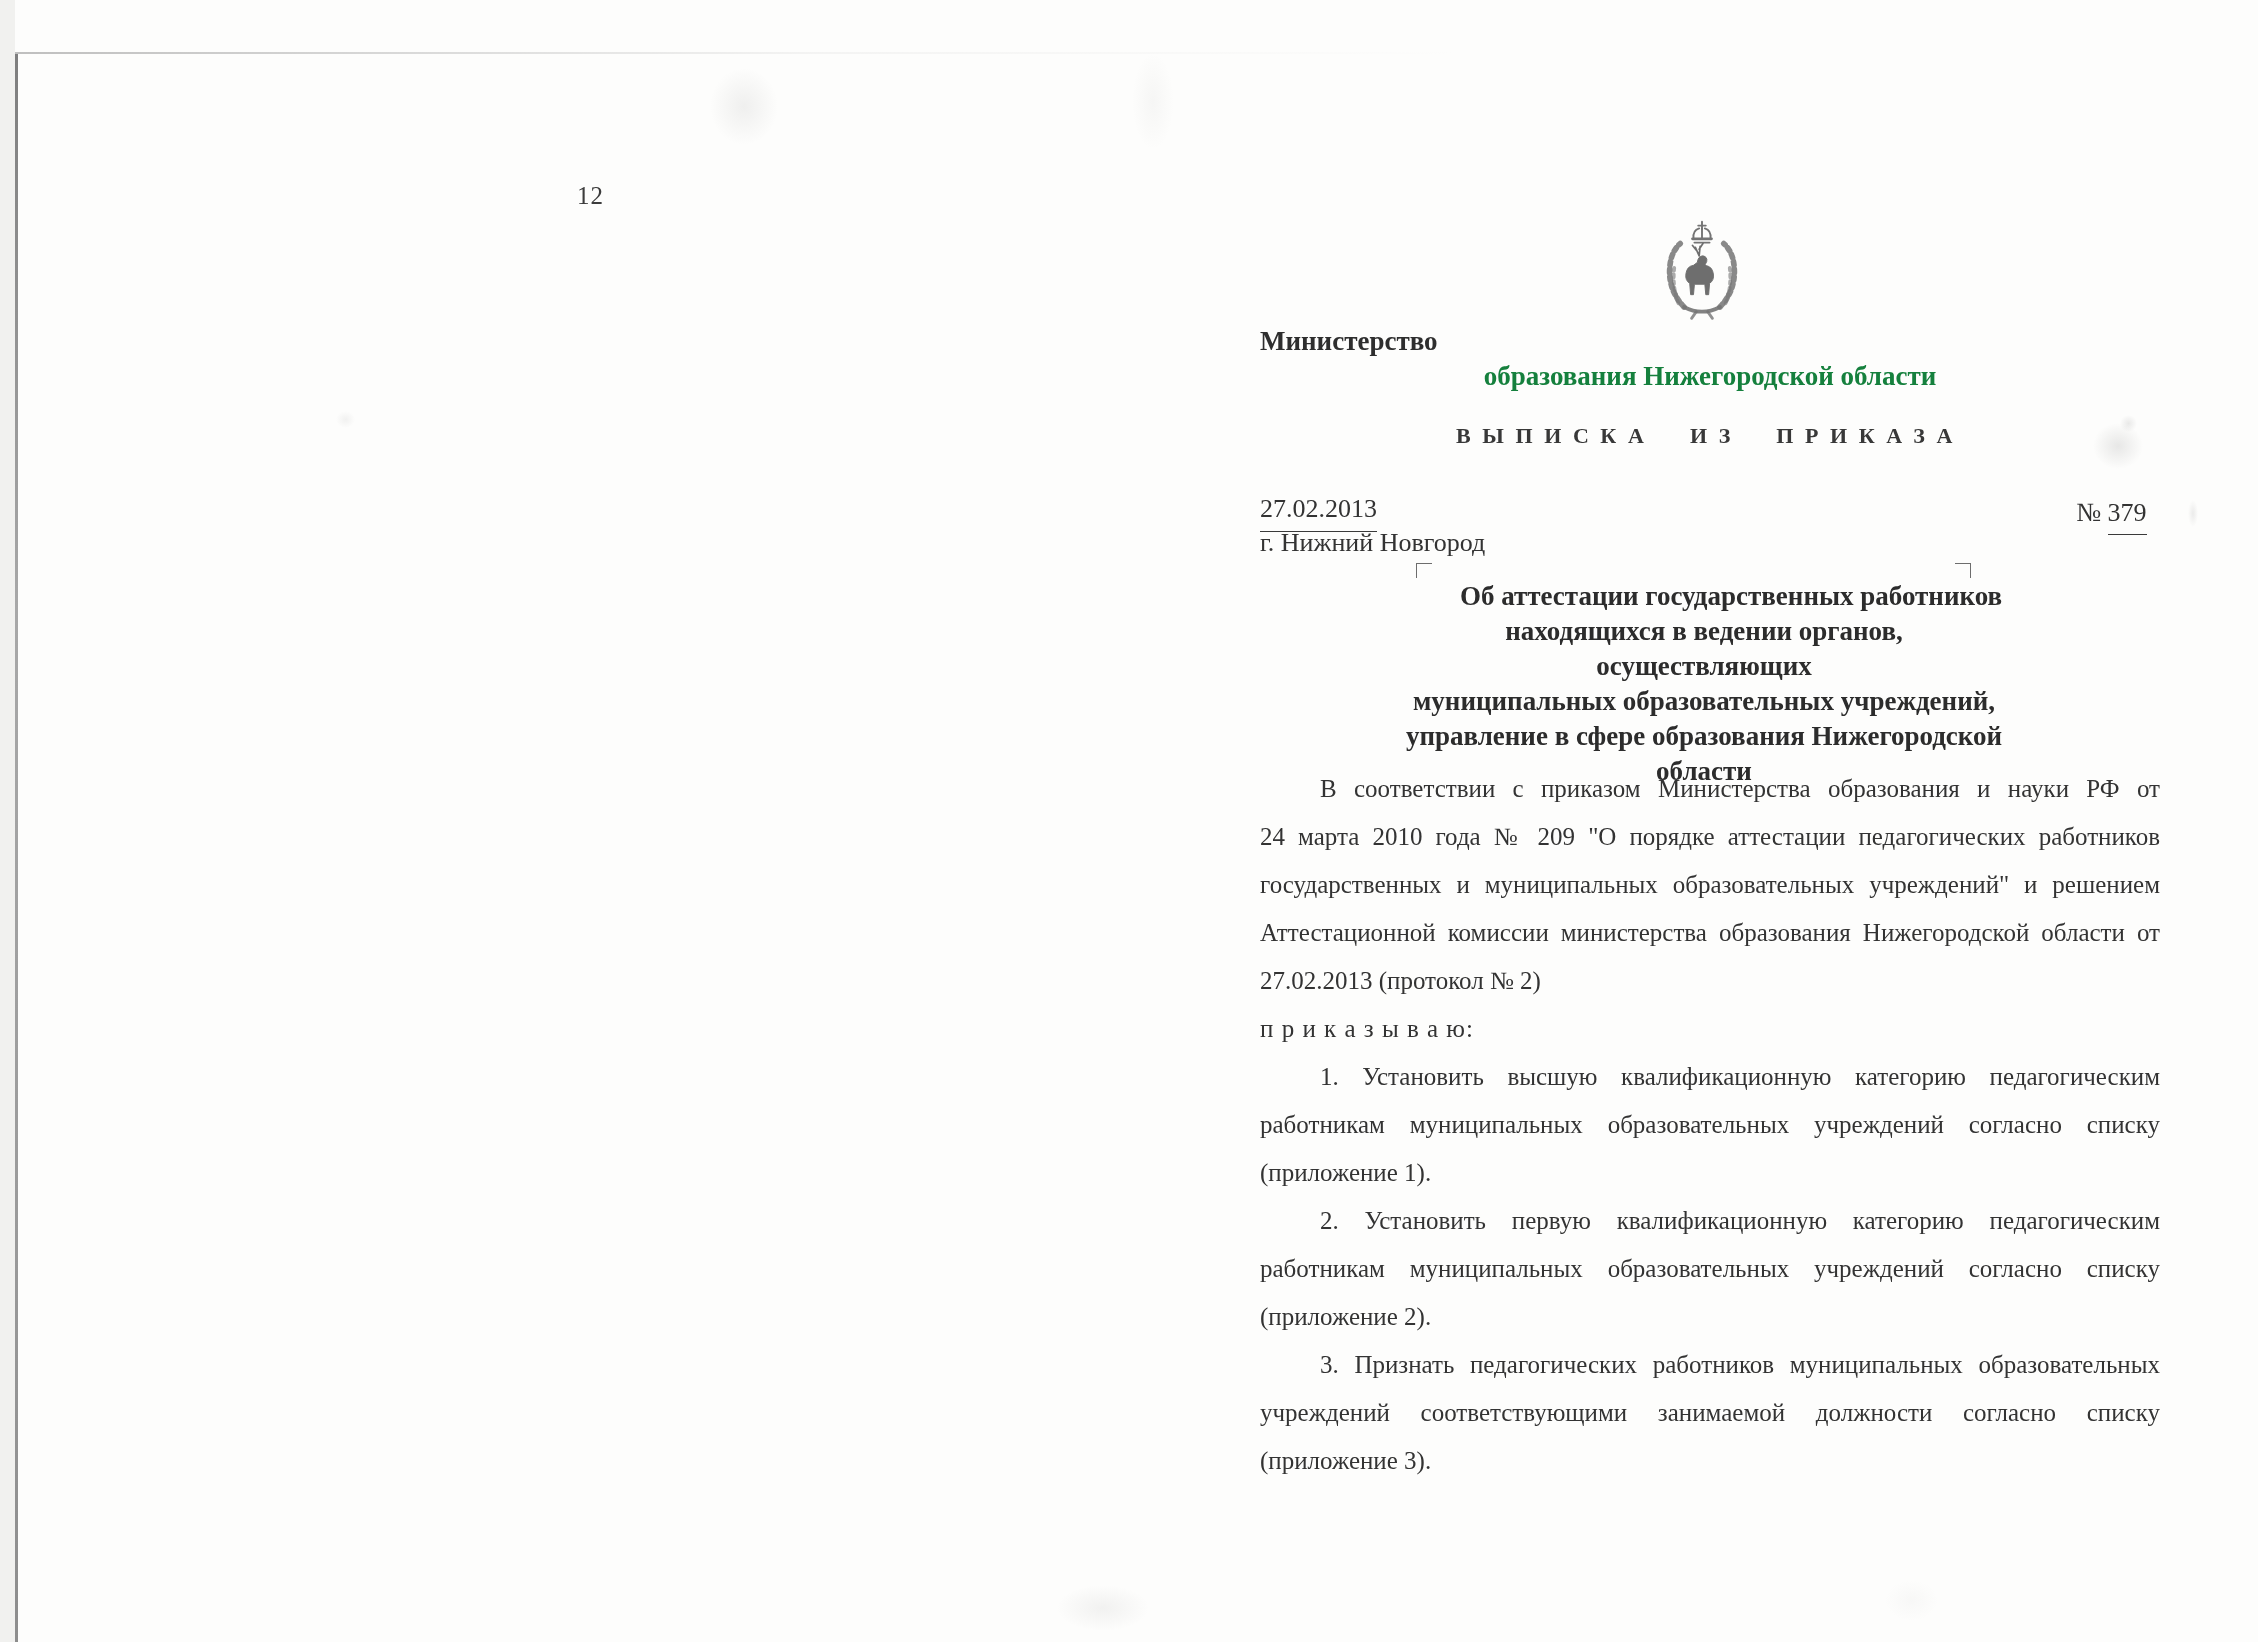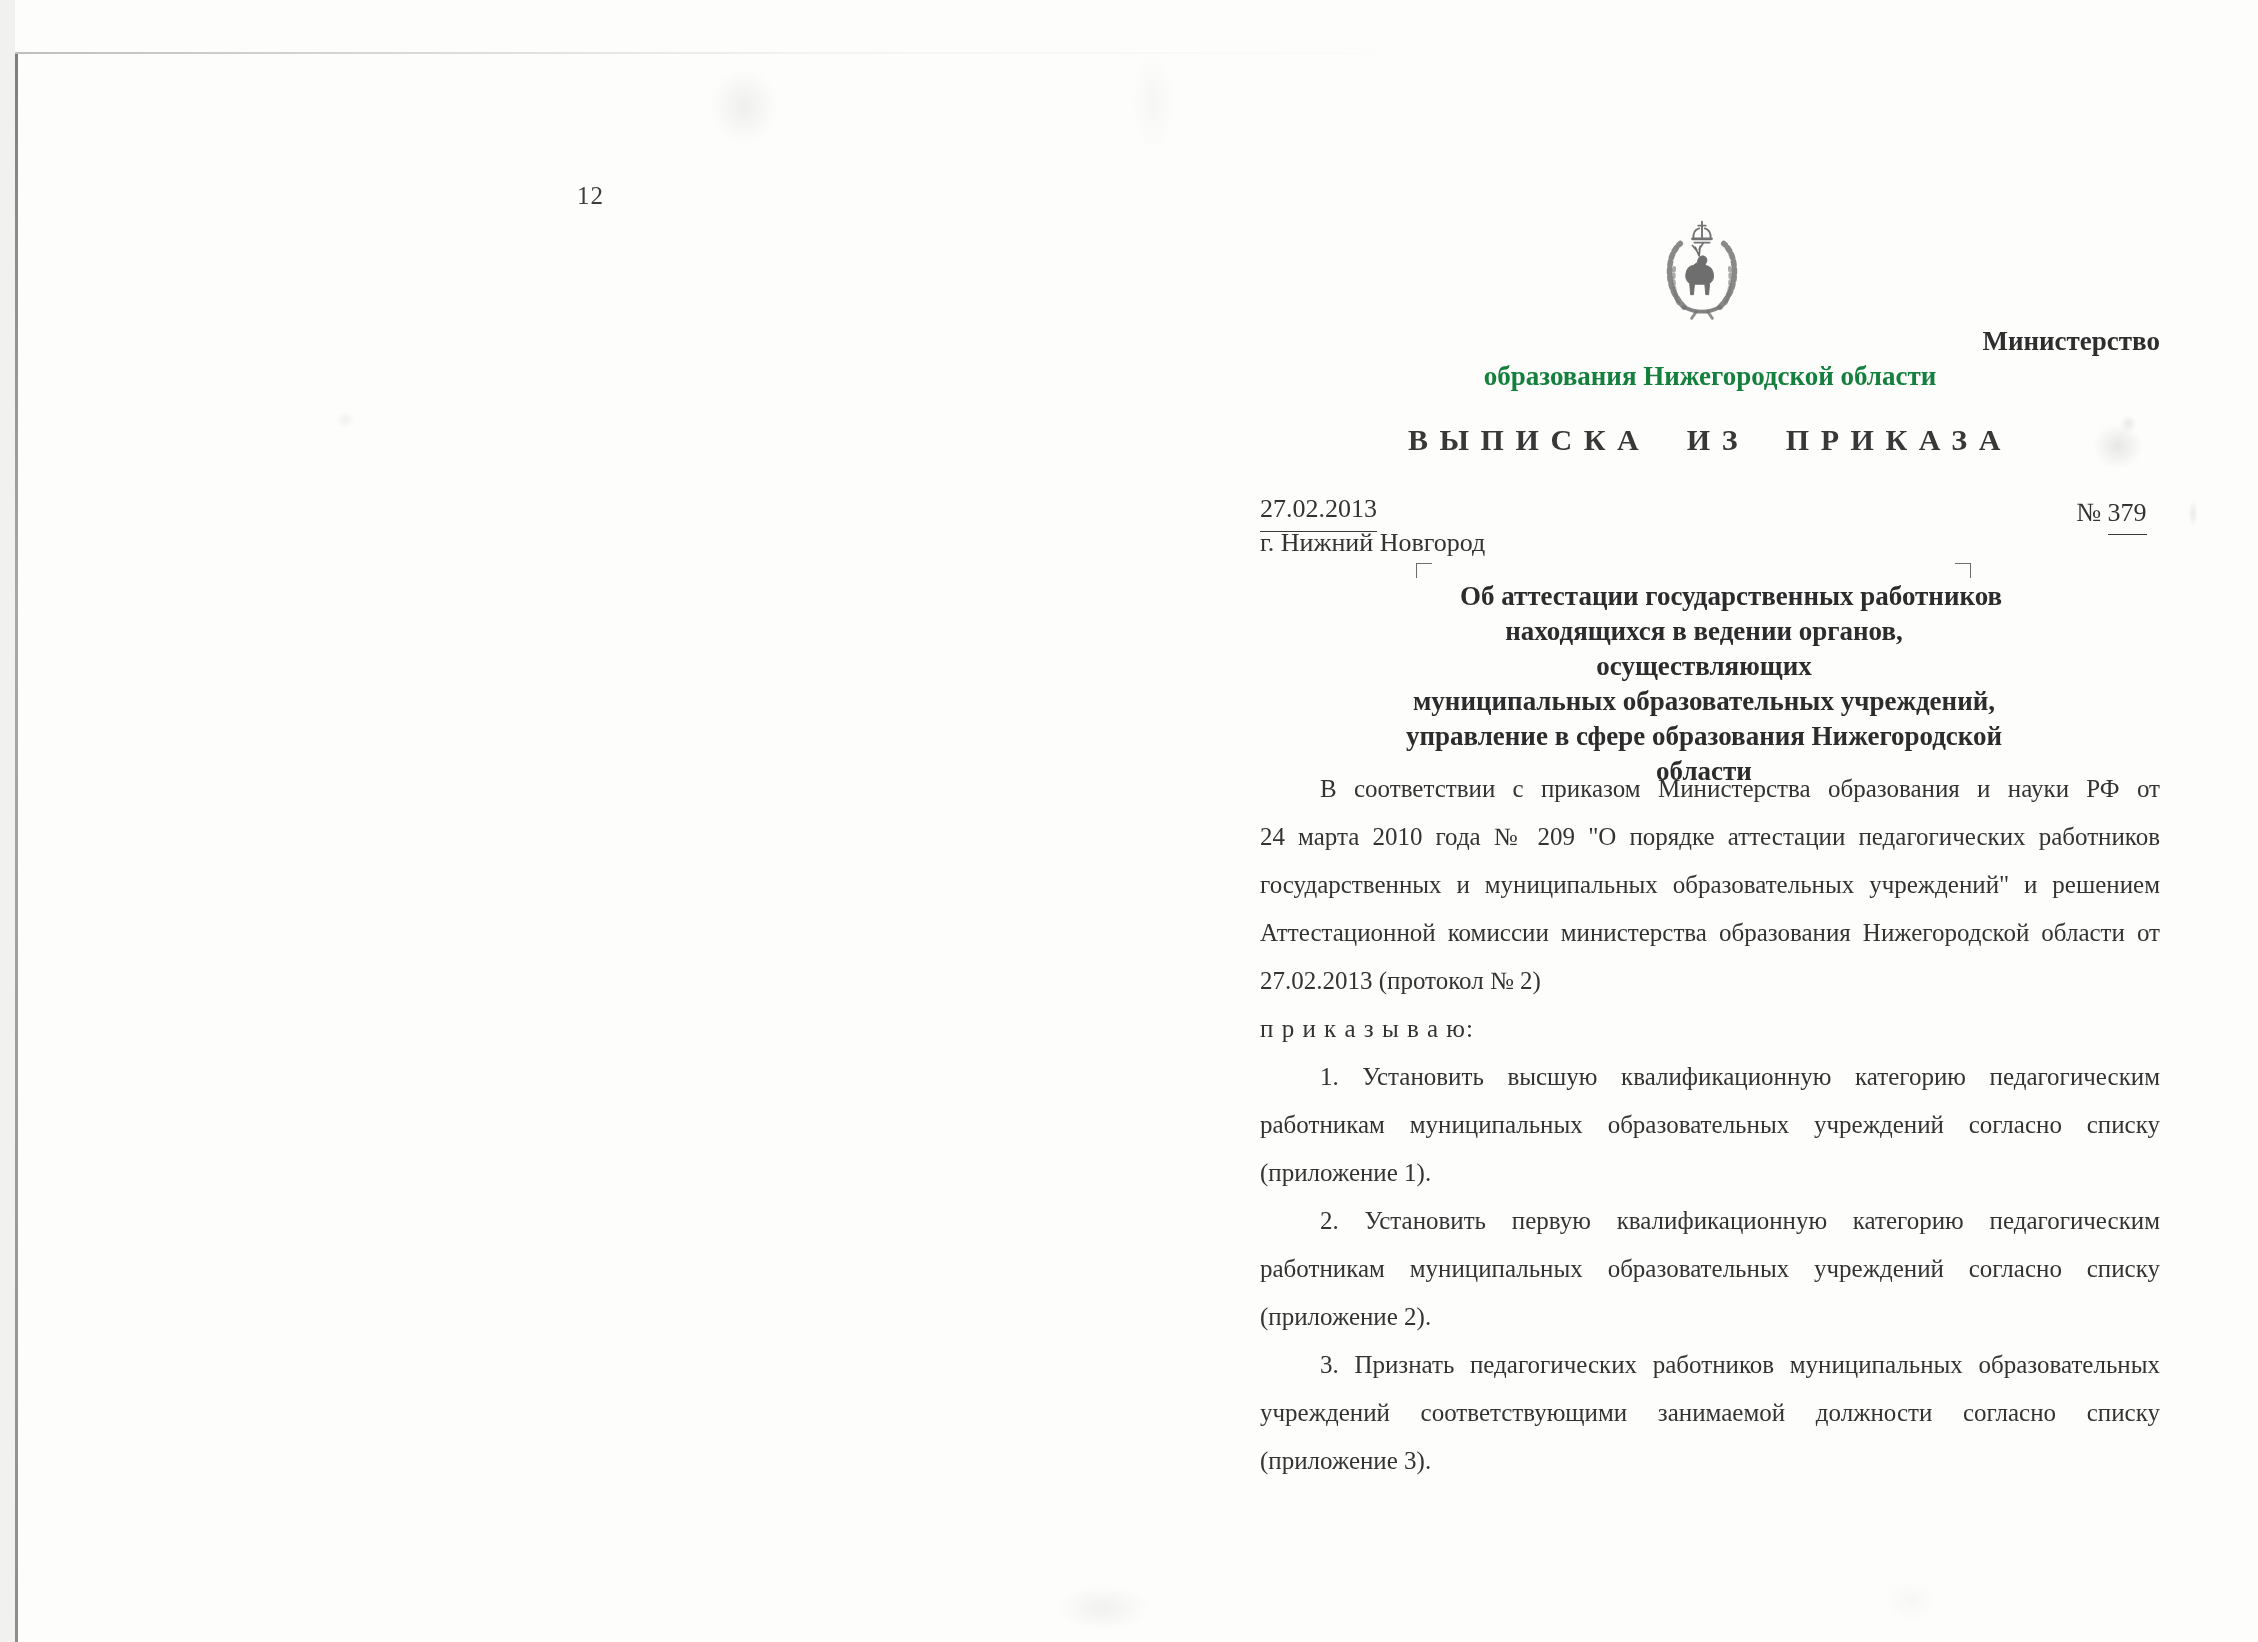--- a/index.html
+++ b/index.html
@@ -25,26 +25,26 @@
   .s3{left:2188px;top:500px;width:9.7px;height:27px;opacity:.45;border-radius:40%;}
   .s4{left:1057px;top:1585px;width:92px;height:46px;opacity:.30;}
   .s5{left:336px;top:411px;width:19.3px;height:17.4px;opacity:.30;}
   .s6{left:1132px;top:53px;width:42px;height:97px;opacity:.18;}
   .s7{left:1885px;top:1580px;width:53px;height:41px;opacity:.14;}
 
   .pgnum{position:absolute;left:577px;top:182px;font-size:25px;color:#3c3c3c;letter-spacing:1px;}
 
   
   .emblem{position:absolute;left:1653px;top:218px;width:98px;height:106px;}
-  .min1{position:absolute;left:1260px;top:326px;width:900px;text-align:right;
+  .min1{position:absolute;left:1260px;top:326px;width:900px;text-align:left;
         font-size:27px;font-weight:bold;color:#2e2e2e;}
   .min2{position:absolute;left:1260px;top:361px;width:900px;text-align:center;
         font-size:27px;font-weight:bold;color:#15803d;font-family:Liberation Serif, serif;}
   .vypiska{position:absolute;left:1260px;top:423px;width:900px;text-align:center;
-        font-size:30px;font-weight:bold;color:#383838;letter-spacing:11.6px;word-spacing:17.4px;}
+        font-size:22px;font-weight:bold;color:#383838;letter-spacing:11.6px;word-spacing:17.4px;}
 
   
   .daterow{position:absolute;left:1260px;top:494px;width:900px;font-size:26px;color:#333;}
   .date{position:absolute;left:0;top:0;}
   .num{position:absolute;right:13.5px;top:3.9px;}
   .u{border-bottom:1.9px solid #3a3a3a;padding-bottom:7px;}
   .city{position:absolute;left:1260px;top:528px;width:900px;text-align:left;
         font-size:26px;color:#333;}
 
   

